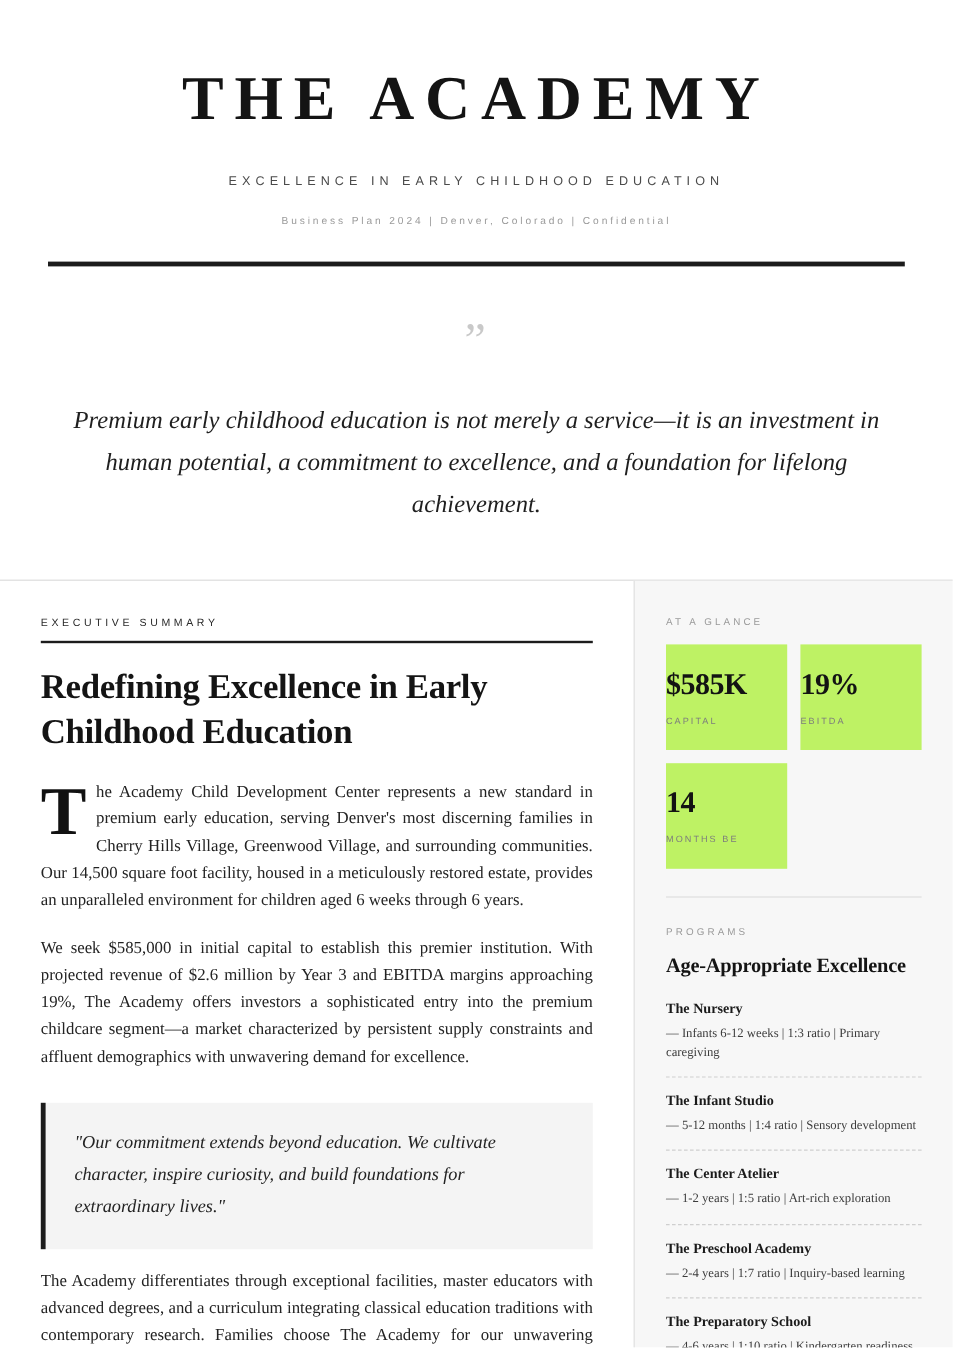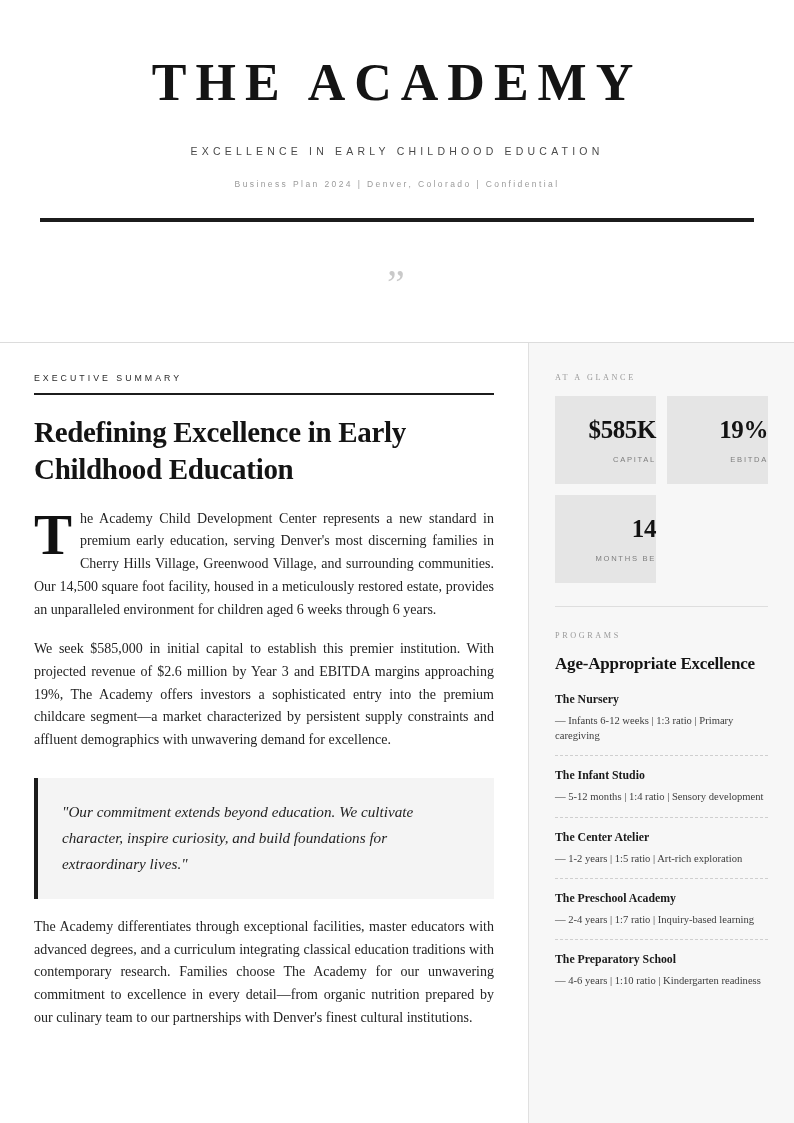--- a/index.html
+++ b/index.html
@@ -125,38 +125,38 @@
   .pullquote-text {
     font-family:"Liberation Serif", serif;
     font-style:italic;
     font-size:15.2px;
     line-height:1.72;
     color:#232323;
   }
 
   
   .side-eyebrow {
-    font-family:Liberation Serif, serif;
+    font-family:Liberation Sans, sans-serif;
     font-size:8.2px;
     letter-spacing:2.6px;
     color:#9a9a9a;
     text-transform:uppercase;
   }
   .stat-grid {
     margin-top:14px;
     display:grid;
     grid-template-columns:1fr 1fr;
     gap:11px;
   }
   .stat-card {
-    background:#e5e5e5;
+    background:#bef264;
     height:88px;
     display:flex;
     flex-direction:column;
-    align-items:flex-end;
+    align-items:flex-start;
     justify-content:center;
   }
   .stat-value {
     font-family:"Liberation Serif", serif;
     font-weight:700;
     font-size:25px;
     color:#131313;
     letter-spacing:-0.4px;
   }
   .stat-label {
@@ -205,20 +205,21 @@
 
   <header class="masthead">
     <h1 class="brand-title">THE ACADEMY</h1>
     <div class="brand-subtitle">EXCELLENCE IN EARLY CHILDHOOD EDUCATION</div>
     <div class="brand-meta">Business Plan 2024 | Denver, Colorado | Confidential</div>
     <div class="masthead-rule"></div>
   </header>
 
   <section class="epigraph">
     <div class="epigraph-mark">”</div>
+    <div class="epigraph-text">Premium early childhood education is not merely a service—it is an investment in human potential, a commitment to excellence, and a foundation for lifelong achievement.</div>
   </section>
 
   <div class="content">
 
     <main class="main-col">
       <div class="eyebrow">EXECUTIVE SUMMARY</div>
       <div class="eyebrow-rule"></div>
 
       <h2 class="section-heading">Redefining Excellence in Early Childhood Education</h2>
 

